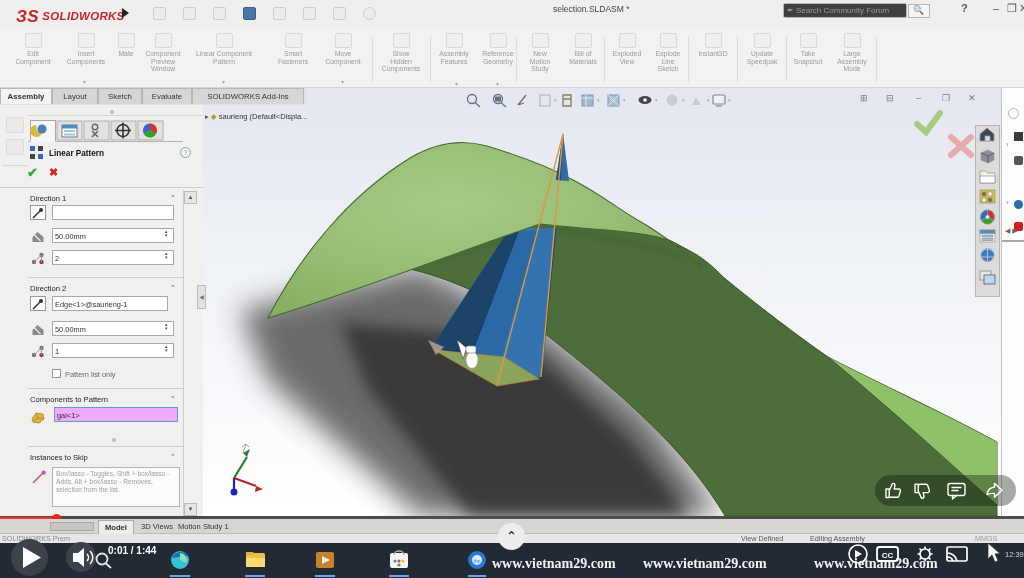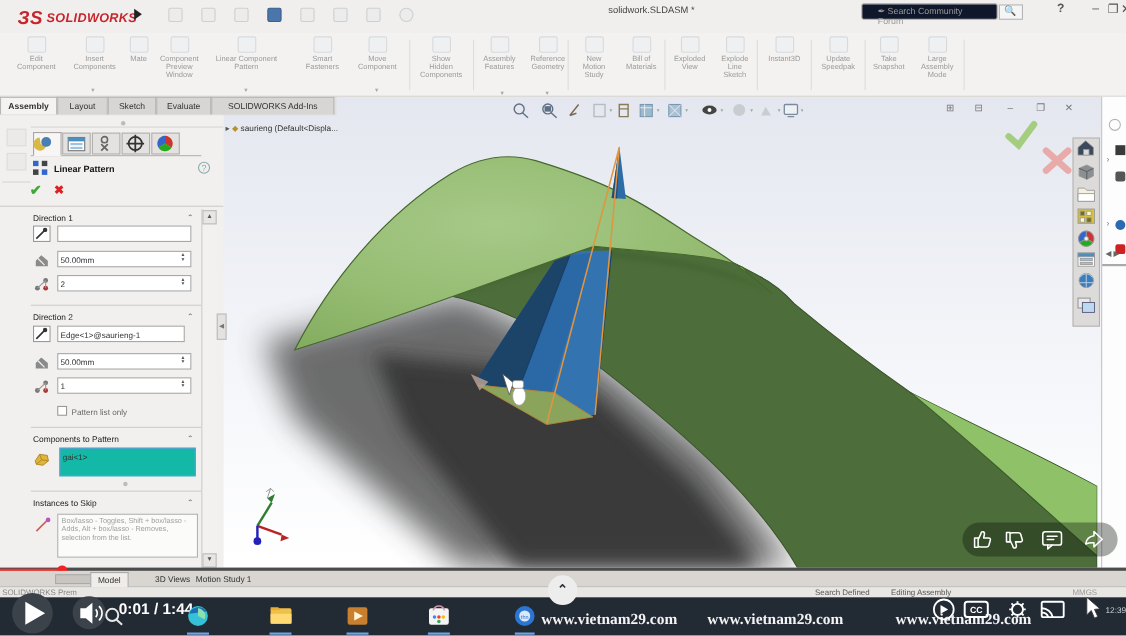--- a/index.html
+++ b/index.html
@@ -2,21 +2,21 @@
 <html><head><meta charset="utf-8">
 <style>
 *{margin:0;padding:0;box-sizing:border-box}
 html,body{width:1024px;height:578px;overflow:hidden}
 #app{position:relative;width:1024px;height:578px;font-family:"Liberation Sans",sans-serif;background:#f2f1ef;overflow:hidden;filter:blur(0.4px)}
 .abs{position:absolute}
 #titlebar{position:absolute;left:0;top:0;width:1024px;height:30px;background:#f0efed}
 .logo{position:absolute;left:16px;top:7px;color:#c8242c;font-weight:bold;font-style:italic;font-size:11.5px;letter-spacing:0.3px}
 .qi{position:absolute;top:7px;width:13px;height:13px;border:1px solid #cfcfcf;background:#ececec;border-radius:2px}
 #doctitle{position:absolute;left:553px;top:4px;font-size:8.5px;color:#444}
-#searchbox{position:absolute;left:783px;top:3px;width:124px;height:15px;border:1px solid #b5b5b5;background:#0f172a;border-radius:2px;font-size:8px;color:#999;padding:2px 14px}
+#searchbox{position:absolute;left:783px;top:3px;width:124px;height:15px;border:1px solid #b5b5b5;background:#404040;border-radius:2px;font-size:8px;color:#999;padding:2px 3px}
 .winbtn{position:absolute;top:2px;font-size:11px;color:#555}
 #ribbon{position:absolute;left:0;top:30px;width:1024px;height:58px;background:#f3f2f1;border-bottom:1px solid #d6d4d2}
 .rb{position:absolute;top:33px;text-align:center;color:#9a9a9a;font-size:6.8px;line-height:7.6px}
 .rbi{display:block;margin:0 auto 2px auto;width:17px;height:15px;border:1px solid #d7dadd;background:#eef0f2;border-radius:2px}
 .rsep{position:absolute;top:36px;width:1px;height:46px;background:#ddd}
 .rdrop{position:absolute;font-size:6px;color:#aaa}
 #tabbar{position:absolute;left:0;top:88px;width:306px;height:17px;background:#e2e0de}
 .tab{position:absolute;top:0;height:16px;background:#d8d6d4;border:1px solid #b9b7b5;border-bottom:none;font-size:7.8px;color:#333;text-align:center;padding-top:3px}
 .tab.active{background:#f4f3f1;font-weight:bold}
 #panel{position:absolute;left:0;top:105px;width:203px;height:412px;background:#f1f0ee}
@@ -107,21 +107,21 @@
  <div class="logo"><span style="font-size:17px;vertical-align:-2px">ЗS</span> SOLIDWORKS</div>
  <div class="abs" style="left:122px;top:8px;width:0;height:0;border-left:7px solid #222;border-top:5px solid transparent;border-bottom:5px solid transparent"></div>
  <div class="qi" style="left:153px"></div>
  <div class="qi" style="left:183px"></div>
  <div class="qi" style="left:213px"></div>
  <div class="qi" style="left:243px;background:#4a76ab;border-color:#3a5f8d"></div>
  <div class="qi" style="left:273px"></div>
  <div class="qi" style="left:303px"></div>
  <div class="qi" style="left:333px"></div>
  <div class="qi" style="left:363px;border-radius:50%"></div>
- <div id="doctitle">solidwork.SLDASM *</div>
+ <div id="doctitle">selection.SLDASM *</div>
  <div id="searchbox">✒ Search Community Forum</div>
  <div class="abs" style="left:908px;top:4px;width:22px;height:14px;border:1px solid #b5b5b5;background:#f5f5f5;font-size:9px;color:#666;text-align:center">🔍</div>
  <div class="winbtn" style="left:961px;font-weight:bold">?</div>
  <div class="winbtn" style="left:993px">–</div>
  <div class="winbtn" style="left:1007px">❐</div>
  <div class="winbtn" style="left:1019px">✕</div>
 </div>
 
 <div id="ribbon"></div>
 <div id="ribbonitems">
@@ -250,21 +250,21 @@
  <div class="spin" style="left:164px;top:240px">▲<br>▼</div>
  <div class="abs" style="left:52px;top:264px;width:9px;height:9px;border:1px solid #999;background:#fff"></div>
  <div class="abs" style="left:65px;top:265px;font-size:7.4px;color:#666">Pattern list only</div>
  <div class="pline" style="left:28px;top:283px;width:155px;background:#cfcdca"></div>
  <div class="sect" style="left:30px;top:290px">Components to Pattern</div>
  <div class="chev" style="left:170px;top:290px">⌃</div>
  <svg class="ficon" style="left:30px;top:305px" width="16" height="15" viewBox="0 0 16 15">
         <path d="M2,9 L6,3 L13,4 L14,9 L9,13 L3,12 Z" fill="#e0b53a" stroke="#a8831f" stroke-width="0.8"></path>
         <path d="M6,3 L8,8 L14,9 M8,8 L3,12" stroke="#a8831f" stroke-width="0.8" fill="none"></path>
       </svg>
- <div class="fld" style="left:54px;top:302px;width:124px;height:26px;background:#14b8a6;border:1.4px solid #5a9fd4">gai&lt;1&gt;</div>
+ <div class="fld" style="left:54px;top:302px;width:124px;height:15px;background:#f0abfc;border:1.4px solid #5a9fd4">gai&lt;1&gt;</div>
  <div class="abs" style="left:112px;top:333px;width:4px;height:4px;border-radius:50%;background:#bbb"></div>
  <div class="pline" style="left:28px;top:341px;width:155px;background:#cfcdca"></div>
  <div class="sect" style="left:30px;top:348px">Instances to Skip</div>
  <div class="chev" style="left:170px;top:348px">⌃</div>
  <svg class="ficon" style="left:32px;top:365px" width="15" height="14" viewBox="0 0 15 14">
         <path d="M1,12 L7,6 M7,6 l3,-3" stroke="#c66" stroke-width="1.5"></path>
         <circle cx="11" cy="2.5" r="2" fill="#b5b"></circle>
       </svg>
  <div class="abs" style="left:52px;top:362px;width:128px;height:40px;border:1px solid #b2b2b2;background:#fbfbfa;font-size:6.6px;color:#a0a0a0;line-height:8.2px;padding:2px 3px">Box/lasso - Toggles, Shift + box/lasso - Adds, Alt + box/lasso - Removes, selection from the list.</div>
  <div class="abs" style="left:183px;top:85px;width:14px;height:327px;background:#f2f1ef;border-left:1px solid #ccc"></div>
@@ -357,27 +357,27 @@
  <div class="abs" style="left:12px;top:134px;width:9px;height:9px;background:#c22;border-radius:2px"></div>
  <div class="abs" style="left:3px;top:139px;font-size:7px;color:#666">◀ ▶</div>
  <div class="abs" style="left:0;top:152px;width:23px;height:2px;background:#aaa"></div>
 </div>
 
 <div id="bline"></div>
     <div id="redbar"></div>
     <div id="reddot"></div>
 <div id="modeltabs">
  <span class="abs" style="left:50px;top:3px;width:44px;height:9px;background:#c9c6c1;border:1px solid #aaa"></span>
- <span class="mtab" style="left:82px;font-weight:normal;background:#efecea;border:1px solid #aaa;border-bottom:none">Model</span>
+ <span class="mtab" style="left:98px;font-weight:bold;background:#efecea;border:1px solid #aaa;border-bottom:none">Model</span>
  <span class="mtab" style="left:135px">3D Views</span>
  <span class="mtab" style="left:172px">Motion Study 1</span>
 </div>
 <div id="statusbar">
  <span style="position:absolute;left:2px;color:#888">SOLIDWORKS Prem</span>
- <span style="position:absolute;left:741px">Search Defined</span>
+ <span style="position:absolute;left:741px">View Defined</span>
  <span style="position:absolute;left:810px">Editing Assembly</span>
  <span style="position:absolute;left:975px;color:#999">MMGS</span>
 </div>
 
 <div id="taskbar">
  <div class="abs" style="left:11px;top:-4px;width:37px;height:37px;border-radius:50%;background:#3c424a"></div>
  <div class="abs" style="left:66px;top:-1px;width:30px;height:30px;border-radius:50%;background:#3c424a"></div>
  <svg class="abs" style="left:0;top:0;z-index:2" width="1024" height="35" viewBox="0 0 1024 35">
   <path d="M23,4 L23,25 L41,14.5 Z" fill="#fff"></path>
   <path d="M73,10 L78,10 L84,5 L84,24 L78,19 L73,19 Z" fill="#fff"></path>
@@ -416,21 +416,21 @@
           <circle cx="925" cy="11" r="5"></circle>
           <path d="M925,3.5 L925,6 M925,16 L925,18.5 M917.5,11 L920,11 M930,11 L932.5,11 M919.5,5.5 L921.5,7.5 M928.5,14.5 L930.5,16.5 M930.5,5.5 L928.5,7.5 M921.5,14.5 L919.5,16.5"></path>
         </g>
   <g stroke="#fff" stroke-width="1.7" fill="none">
           <rect x="947" y="4" width="20" height="14" rx="1.5"></rect>
           <path d="M947,14 a6,6 0 0 1 6,4 M947,10 a10,10 0 0 1 10,8"></path>
         </g>
   <path d="M988,0 L988,16 L992,12 L995,19 L998,17.5 L995,11 L1000,10.5 Z" fill="#fff" stroke="#333" stroke-width="0.8"></path>
   <text x="1005" y="14" font-size="7.5" fill="#cdd3da" font-family="Liberation Sans">12:39</text>
  </svg>
- <div class="abs" style="left:108px;top:2px;font-size:14px;font-weight:bold;color:#fff">0:01 / 1:44</div>
+ <div class="abs" style="left:108px;top:2px;font-size:10px;font-weight:bold;color:#fff">0:01 / 1:44</div>
  <div class="www" style="left:492px;top:13px">www.vietnam29.com</div>
  <div class="www" style="left:643px;top:13px">www.vietnam29.com</div>
  <div class="www" style="left:814px;top:13px">www.vietnam29.com</div>
 </div>
 
 <div id="pill">
 <svg width="141" height="31" viewBox="0 0 141 31">
  <g stroke="#fff" stroke-width="1.4" fill="none" stroke-linejoin="round" stroke-linecap="round">
   <path transform="translate(11,9)" d="M0,5 h3.2 v8.5 h-3.2 z M3.2,6.5 L5.6,1.5 Q6,-1 7.8,-0.6 Q9.4,-0.2 8.8,2.4 L8.2,5 H12.8 Q14.8,5.2 14.3,7.2 L12.9,11.9 Q12.4,13.3 10.8,13.3 H5.6 Q4.2,13.3 3.2,12.4"></path>
   <path transform="translate(40,22.6) scale(1,-1)" d="M0,5 h3.2 v8.5 h-3.2 z M3.2,6.5 L5.6,1.5 Q6,-1 7.8,-0.6 Q9.4,-0.2 8.8,2.4 L8.2,5 H12.8 Q14.8,5.2 14.3,7.2 L12.9,11.9 Q12.4,13.3 10.8,13.3 H5.6 Q4.2,13.3 3.2,12.4"></path>

